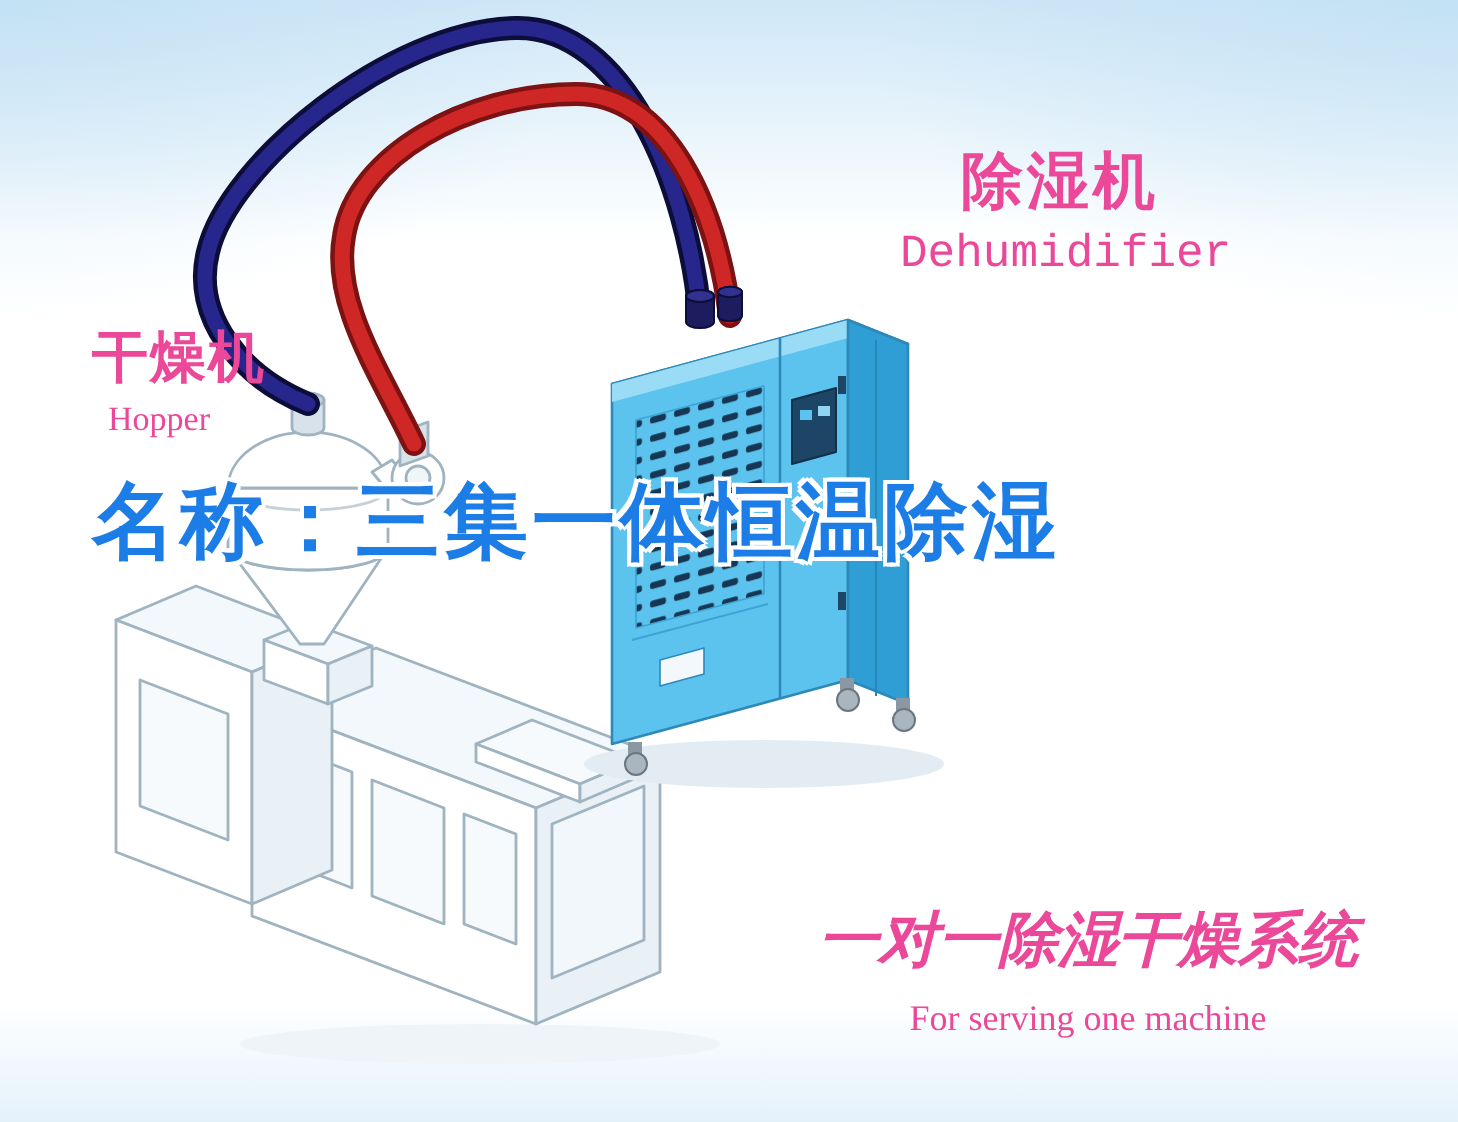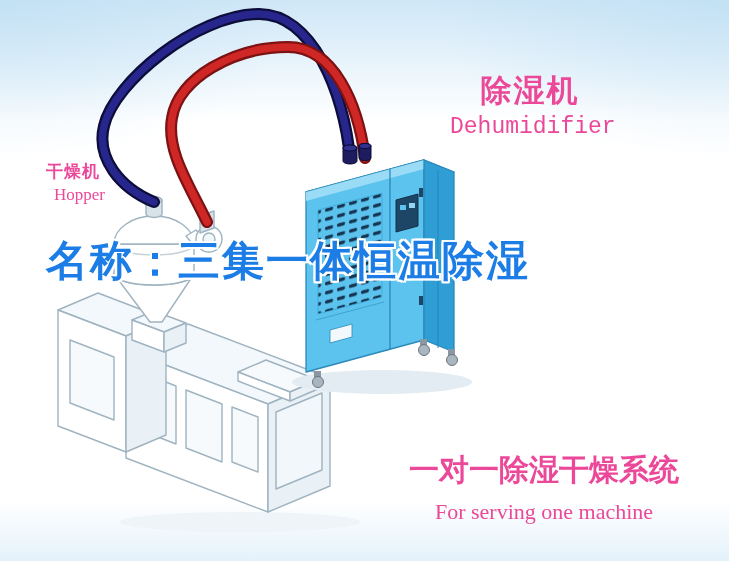--- a/index.html
+++ b/index.html
@@ -8,30 +8,30 @@
     background:#ffffff;
     font-family:"Liberation Sans", sans-serif;
   }
   .scene { position:absolute; left:0; top:0; }
 
   .label { position:absolute; color:#ec4899; }
   .label .zh { font-weight:bold; font-family:"Liberation Sans", sans-serif; }
   .label .en { font-family:"Liberation Serif", serif; }
 
   .hopper-label { left:46px; top:160px; text-align:left; }
-  .hopper-label .zh { font-size:17px; letter-spacing:1px; }
+  .hopper-label .zh { font-size:28px; letter-spacing:1px; }
   .hopper-label .en { font-size:17px; margin-top:2px; margin-left:8px; }
 
   .dehum-label { left:450px; top:70px; width:160px; text-align:center; }
   .dehum-label .zh { font-size:31px; letter-spacing:2px; }
   .dehum-label .en { font-size:23px; margin-top:2px;font-family:Liberation Mono, monospace; }
 
   .system-label { left:398px; top:450px; width:292px; text-align:center; }
-  .system-label .zh { font-size:30px; letter-spacing:0px; }
-  .system-label .en { font-size:22px; margin-top:8px; }
+  .system-label .zh { font-size:30px; letter-spacing:0px;font-style:italic; }
+  .system-label .en { font-size:18px; margin-top:8px; }
 
   .watermark {
     position:absolute; left:0; top:239px; width:576px; text-align:center;
     font-weight:bold; font-family:"Liberation Sans", sans-serif;
     color:#1b7de5; font-size:42px; line-height:1.06; letter-spacing:2px;
     text-shadow:
       -2px -2px 0 #ffffff, 2px -2px 0 #ffffff,
       -2px  2px 0 #ffffff, 2px  2px 0 #ffffff,
       -2px  0   0 #ffffff, 2px  0   0 #ffffff,
        0   -2px 0 #ffffff, 0    2px 0 #ffffff;

